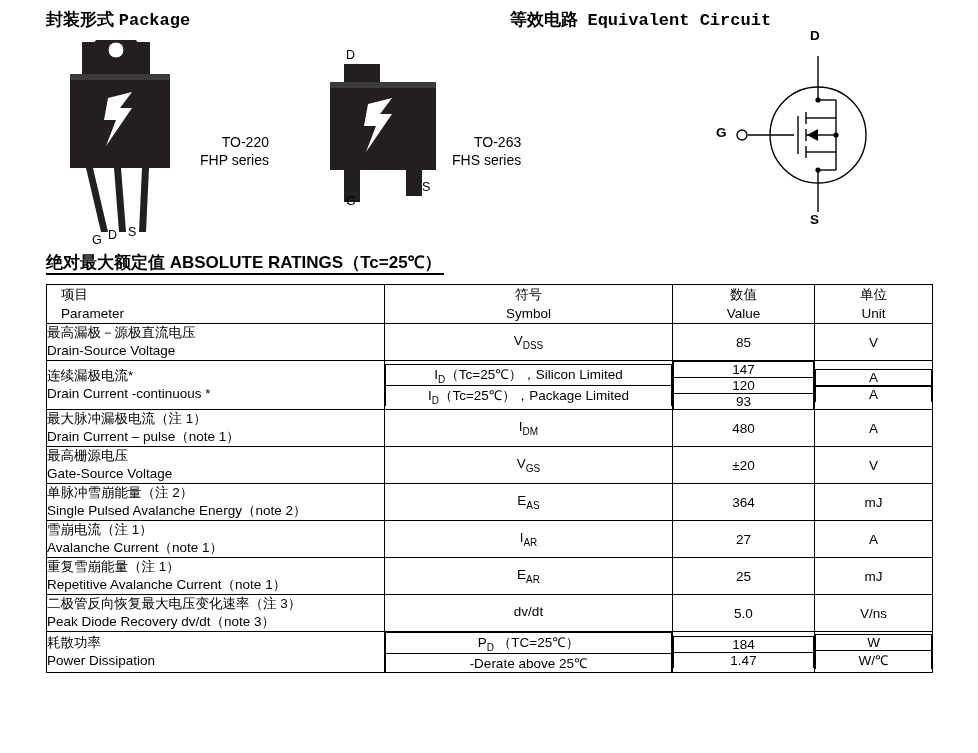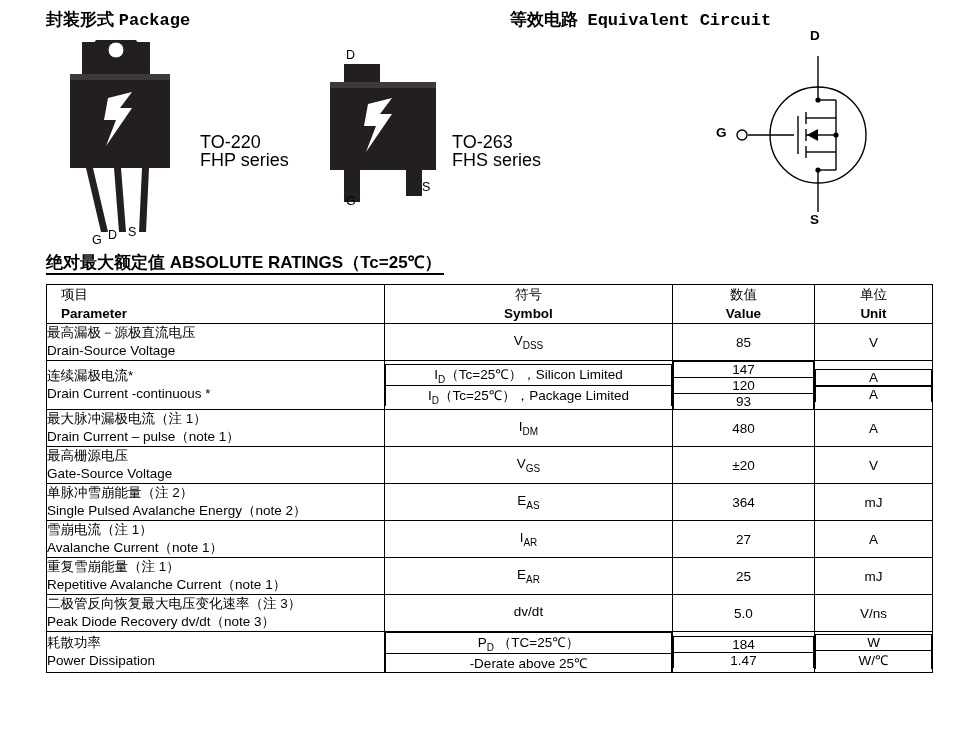--- a/index.html
+++ b/index.html
@@ -44,23 +44,24 @@
     height: 2px;
     background: #000;
   }
 
   
   .to220 { position: absolute; left: 46px; top: 40px; width: 160px; height: 195px; }
   .to263 { position: absolute; left: 318px; top: 62px; width: 140px; height: 160px; }
 
   .pkg-label {
     position: absolute;
-    font-size: 18px;
+    font-size: 14px;
     line-height: 18px;
     white-space: nowrap;
+    text-align: right;
   }
   #to220-label { left: 200px; top: 133px; }
   #to263-label { left: 452px; top: 133px; }
 
   .pin-letter {
     position: absolute;
     font-size: 12.5px;
     font-weight: normal;
   }
 
@@ -95,21 +96,21 @@
     text-align: center;
     padding: 8px 4px 9px 4px;
     font-size: 13.5px;
     line-height: 19px;
   }
   .hdr-cell.left {
     text-align: left;
     padding-left: 14px;
   }
   .hdr-cn { font-size: 13.5px; }
-  .hdr-en { font-weight: bold; font-size: 13.5px; }
+  .hdr-en { font-weight: normal; font-size: 13.5px; }
 
   .p-cell {
     padding: 5px 4px 6px 14px;
     font-size: 13.5px;
     line-height: 18px;
   }
   .p-cn { display: block; white-space: nowrap; }
   .p-en { display: block; white-space: nowrap; }
 
   .c-cell {

